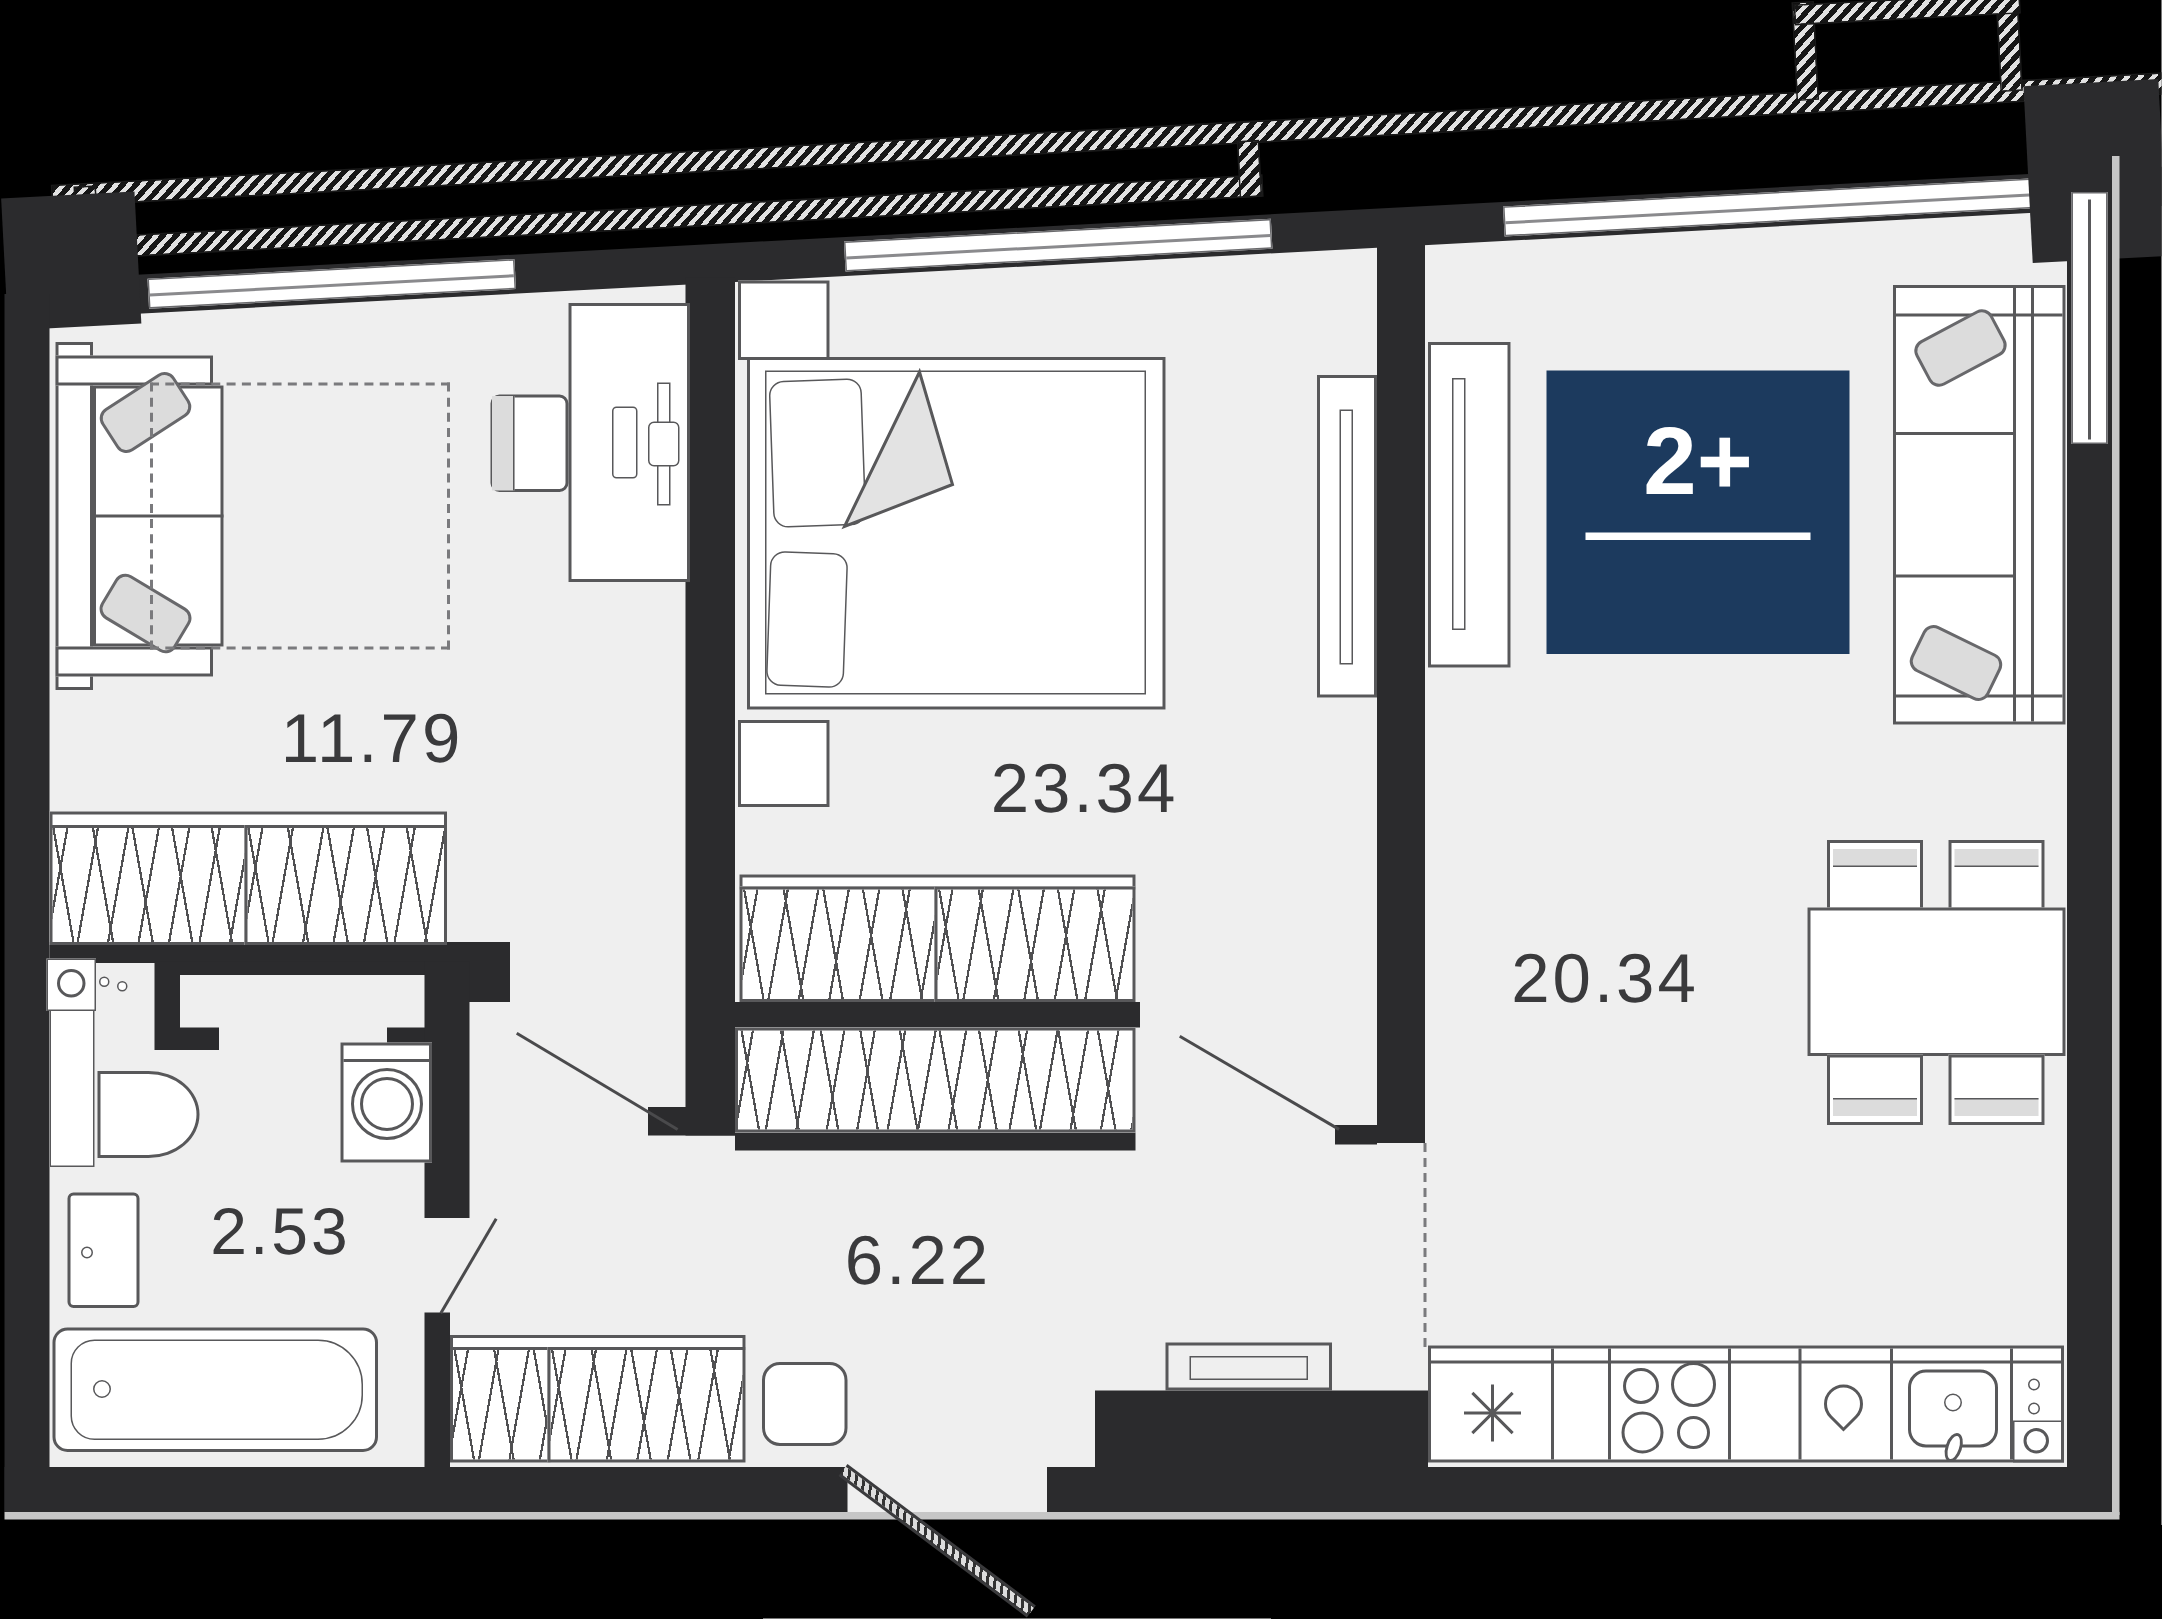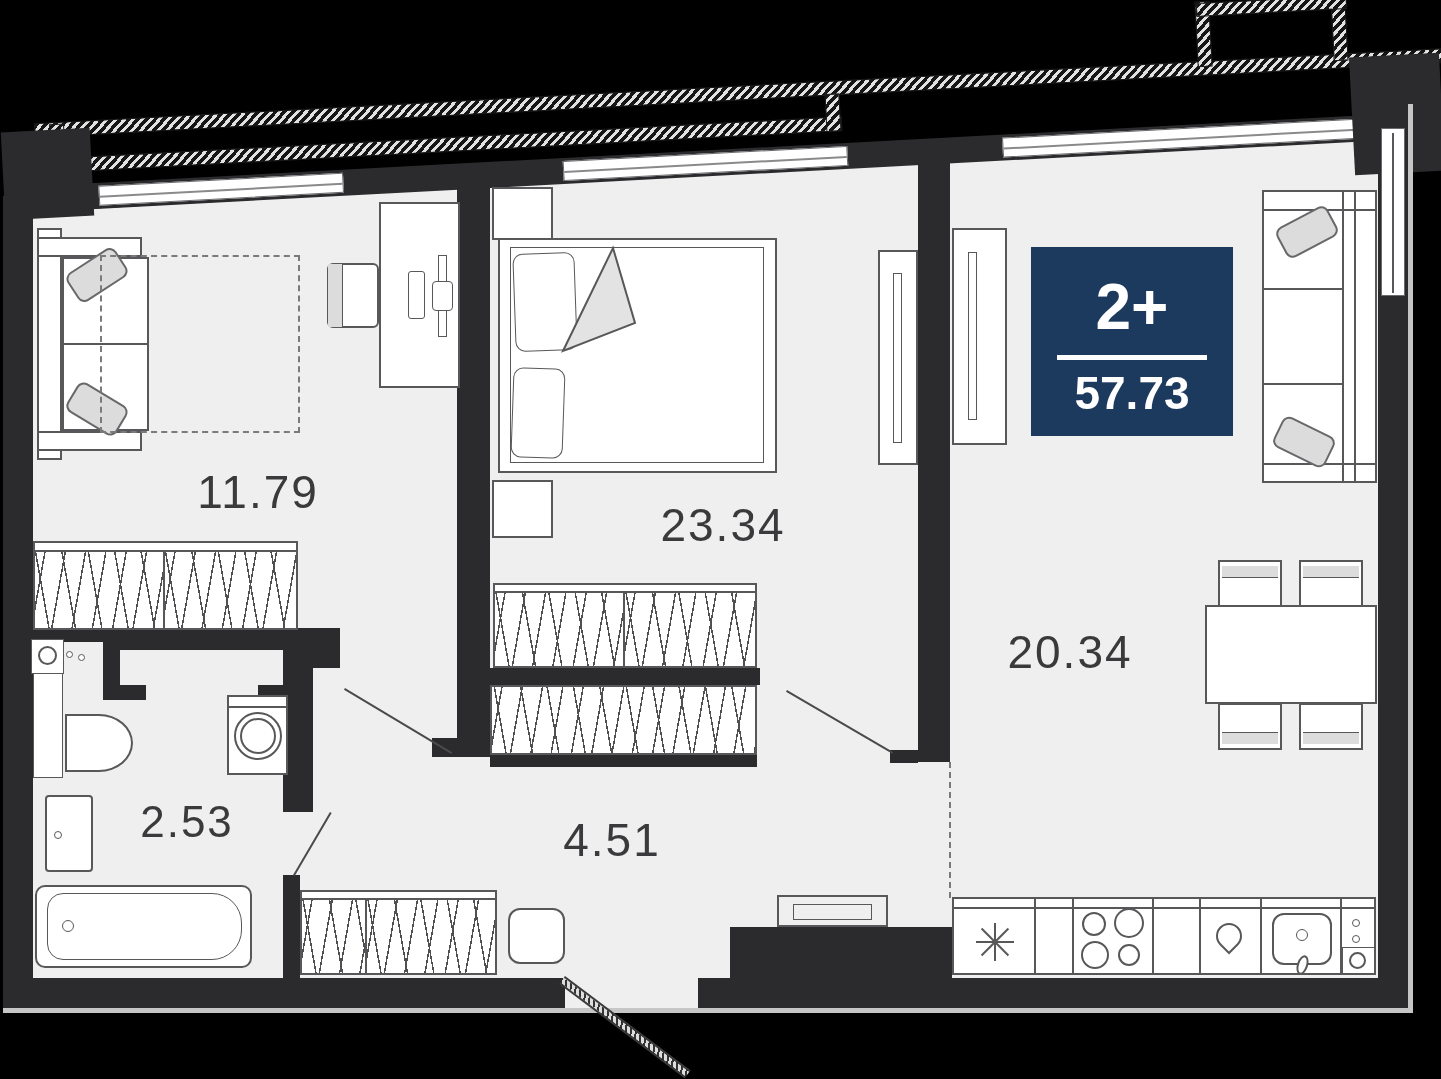--- a/index.html
+++ b/index.html
@@ -100,21 +100,21 @@
 <div class="abs gline" style="left:62px;top:343px;width:87px;height:1.5px;"></div>
 <div class="abs pillow" style="left:68px;top:258px;width:58px;height:34px;transform:rotate(-33deg);"></div>
 <div class="abs pillow" style="left:68px;top:392px;width:58px;height:34px;transform:rotate(31deg);"></div>
 <div class="abs dash" style="left:100px;top:255px;width:200px;height:178px;"></div>
 <div class="abs furn" style="left:379px;top:202px;width:81px;height:186px;"></div>
 <div class="abs furn thin" style="left:438px;top:255px;width:9px;height:82px;"></div>
 <div class="abs furn thin" style="left:432px;top:281px;width:21px;height:30px;border-radius:4px;"></div>
 <div class="abs furn thin" style="left:408px;top:271px;width:17px;height:48px;border-radius:3px;"></div>
 <div class="abs furn" style="left:327px;top:263px;width:52px;height:65px;border-radius:6px;"></div>
 <div class="abs" style="left:328px;top:264px;width:15px;height:63px;background:#dcdcdc;border-right:1.5px solid #58585a;"></div>
-<div class="abs lbl" style="left:258px;top:492px;">11.79</div>
+<div class="abs lbl" style="left:248px;top:492px;">11.79</div>
 <div class="abs furn" style="left:33px;top:541px;width:265px;height:11px;"></div>
 <div class="abs hatchW" style="left:33px;top:550px;width:132px;height:80px;"></div>
 <div class="abs hatchW" style="left:163px;top:550px;width:135px;height:80px;"></div>
 
 <div class="abs furn thin" style="left:33px;top:641px;width:30px;height:137px;"></div>
 <div class="abs furn thin" style="left:31px;top:639px;width:33px;height:35px;"></div>
 <div class="abs circle" style="left:38px;top:646px;width:19px;height:19px;"></div>
 <div class="abs dot" style="left:66px;top:651px;width:7px;height:7px;"></div>
 <div class="abs dot" style="left:78px;top:654px;width:7px;height:7px;"></div>
 <div class="abs furn" style="left:65px;top:714px;width:68px;height:58px;border-radius:0 50% 50% 0 / 0 50% 50% 0;"></div>
@@ -139,35 +139,34 @@
   <polygon points="60,8 82,83 10,111" fill="#e3e3e3" stroke="#58585a" stroke-width="2"></polygon>
 </svg>
 <div class="abs lbl" style="left:723px;top:525px;">23.34</div>
 <div class="abs furn" style="left:878px;top:250px;width:40px;height:215px;"></div>
 <div class="abs nofill thin" style="left:893px;top:273px;width:9px;height:170px;"></div>
 <div class="abs furn" style="left:493px;top:583px;width:264px;height:10px;"></div>
 <div class="abs hatchW" style="left:493px;top:591px;width:132px;height:77px;"></div>
 <div class="abs hatchW" style="left:623px;top:591px;width:134px;height:77px;"></div>
 <div class="abs hatchW" style="left:490px;top:685px;width:267px;height:70px;"></div>
 
-<div class="abs lbl" style="left:612px;top:840px;">4.51</div>
+<div class="abs lbl" style="left:612px;top:840px;">6.22</div>
 <div class="abs furn" style="left:300px;top:890px;width:197px;height:10px;"></div>
 <div class="abs hatchW" style="left:300px;top:898px;width:67px;height:77px;"></div>
 <div class="abs hatchW" style="left:365px;top:898px;width:132px;height:77px;"></div>
 <div class="abs furn" style="left:508px;top:908px;width:57px;height:56px;border-radius:12px;"></div>
 <div class="abs nofill" style="left:777px;top:895px;width:111px;height:32px;"></div>
 <div class="abs nofill thin" style="left:793px;top:904px;width:79px;height:16px;"></div>
 
 <div class="abs furn" style="left:952px;top:228px;width:55px;height:217px;"></div>
 <div class="abs nofill thin" style="left:968px;top:252px;width:9px;height:168px;"></div>
 
 <div class="abs badge" style="left:1031px;top:247px;width:202px;height:189px;">
   <div class="b-num">2+</div>
   <div class="b-line"></div>
-  <div class="b-area">57.73</div>
 </div>
 
 <div class="abs furn" style="left:1262px;top:190px;width:115px;height:293px;"></div>
 <div class="abs gline" style="left:1342px;top:192px;width:1.5px;height:289px;"></div>
 <div class="abs gline" style="left:1354px;top:192px;width:1.5px;height:289px;"></div>
 <div class="abs gline" style="left:1262px;top:209px;width:113px;height:1.5px;"></div>
 <div class="abs gline" style="left:1262px;top:463px;width:113px;height:1.5px;"></div>
 <div class="abs gline" style="left:1262px;top:288px;width:82px;height:1.5px;"></div>
 <div class="abs gline" style="left:1262px;top:383px;width:82px;height:1.5px;"></div>
 <div class="abs pillow" style="left:1278px;top:215px;width:58px;height:34px;transform:rotate(-28deg);"></div>

